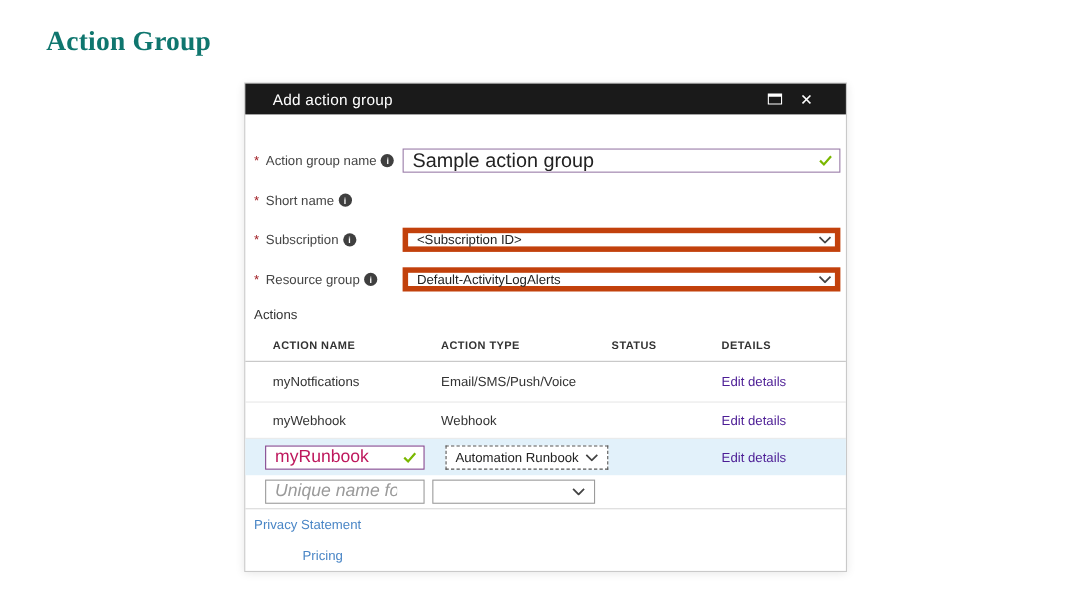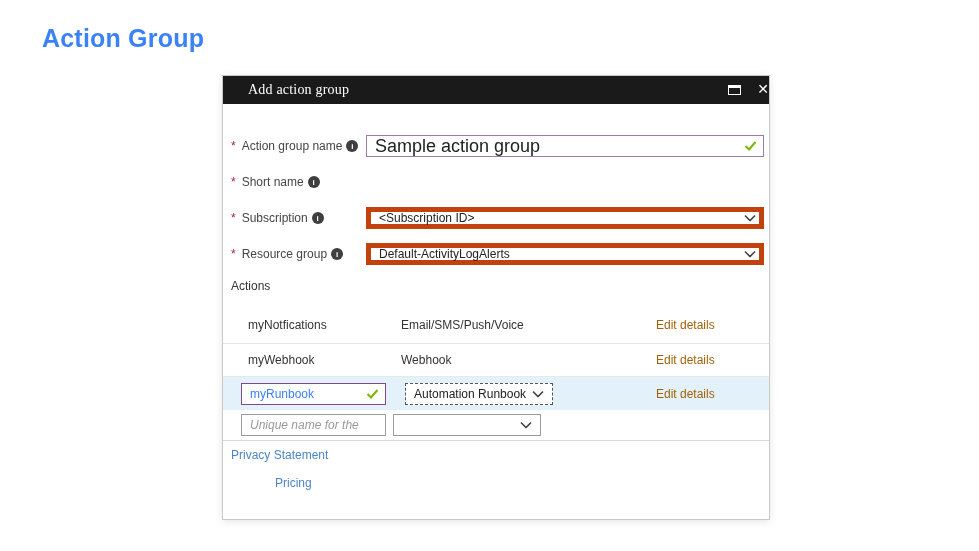--- a/index.html
+++ b/index.html
@@ -1,26 +1,26 @@
 <!DOCTYPE html>
 <html><head>
 <meta charset="utf-8">
 <style>
   * { margin:0; padding:0; box-sizing:border-box; }
   html,body { width:979px; height:551px; background:#ffffff; overflow:hidden;
     font-family:"Liberation Sans","DejaVu Sans",sans-serif; }
 
   .page-title { position:absolute; left:42px; top:24px; font-size:25px; font-weight:700;
-    color:#3b82f6; letter-spacing:0.2px; }
+    color:#0f766e; letter-spacing:0.2px;font-family:Liberation Serif, serif; }
 
   .dialog { position:absolute; left:222px; top:75px; width:548px; height:445px;
     background:#fff; border:1px solid #c9c9c9; box-shadow:0 2px 8px rgba(0,0,0,0.10); }
 
   .dialog-header { height:28px; background:#1a1a1a; display:flex; align-items:center;
-    padding:0 0 0 25px;font-family:Liberation Serif, serif; }
+    padding:0 30px 0 25px; }
   .dialog-title { flex:1; color:#ffffff; font-size:14px; font-weight:400; letter-spacing:0.2px; }
   .win-restore { width:13px; height:10px; border:1px solid #ffffff; border-top:3px solid #ffffff;
     margin-right:16px; cursor:pointer; }
   .win-close { color:#ffffff; font-size:14px; line-height:1; cursor:pointer; }
 
   .dialog-body { position:relative; padding:0 5px 0 8px; }
 
   .form { margin-top:31px; }
   .field-row { display:flex; align-items:center; height:22px; margin-bottom:14px; }
   .field-label { width:135px; font-size:12px; color:#454545; display:flex; align-items:center; }
@@ -47,26 +47,26 @@
   .t-row .cell { position:absolute; top:50%; transform:translateY(-50%); font-size:12px; color:#333; }
   .row-1 { height:37px; border-bottom:1px solid #e8e8e8; }
   .row-2 { height:33px; border-bottom:1px solid #e8e8e8;text-align:center; }
   .row-3 { height:33px; background:#e2f1fa; }
   .row-4 { height:31px; border-bottom:1px solid #d9d9d9; }
   .col-name  { left:25px; }
   .col-type  { left:178px; }
   .col-status{ left:333px; }
   .col-details{ left:433px; }
   .edit-link { position:absolute; left:433px; top:50%; transform:translateY(-50%);
-    font-size:12px; color:#a16207; text-decoration:none; cursor:pointer; }
+    font-size:12px; color:#4c1d95; text-decoration:none; cursor:pointer; }
 
   .mini-input-wrap { position:absolute; top:50%; transform:translateY(-50%); left:18px;
     width:145px; height:22px; }
   .mini-input { width:100%; height:22px; border:1px solid #82468f; background:#fff;
-    font-family:inherit; font-size:12px; color:#3b82f6; padding:0 24px 0 8px; outline:none; }
+    font-family:inherit; font-size:16px; color:#be185d; padding:0 24px 0 8px; outline:none; }
   .mini-input::placeholder { font-style:italic; color:#9a9a9a; }
   .mini-input.plain { border:1px solid #9b9b9b; }
   .mini-select { position:absolute; top:50%; transform:translateY(-50%); left:170px;
     width:148px; height:22px; background:#fff; display:flex; align-items:center;
     padding:0 24px 0 8px; font-size:12px; color:#222; cursor:pointer; }
   .mini-select.dashed { border:1px dashed #555;margin-left:12px; }
   .mini-select.plain { border:1px solid #9b9b9b; }
 
   .footer-link { display:block; font-size:12px; color:#4a86c6; text-decoration:none;
     cursor:pointer; width:max-content; }
@@ -143,20 +143,26 @@
           </svg>
         </span>
       </div>
 
     </div>
 
     <div class="actions-heading">Actions</div>
 
     <div class="table">
 
+      <div class="t-header">
+        <span class="col-name">ACTION NAME</span>
+        <span class="col-type">ACTION TYPE</span>
+        <span class="col-status">STATUS</span>
+        <span class="col-details">DETAILS</span>
+      </div>
 
       <div class="t-row row-1">
         <span class="cell col-name">myNotfications</span>
         <span class="cell col-type">Email/SMS/Push/Voice</span>
         <span class="cell col-status"></span>
         <a class="edit-link">Edit details</a>
       </div>
 
       <div class="t-row row-2">
         <span class="cell col-name">myWebhook</span>

